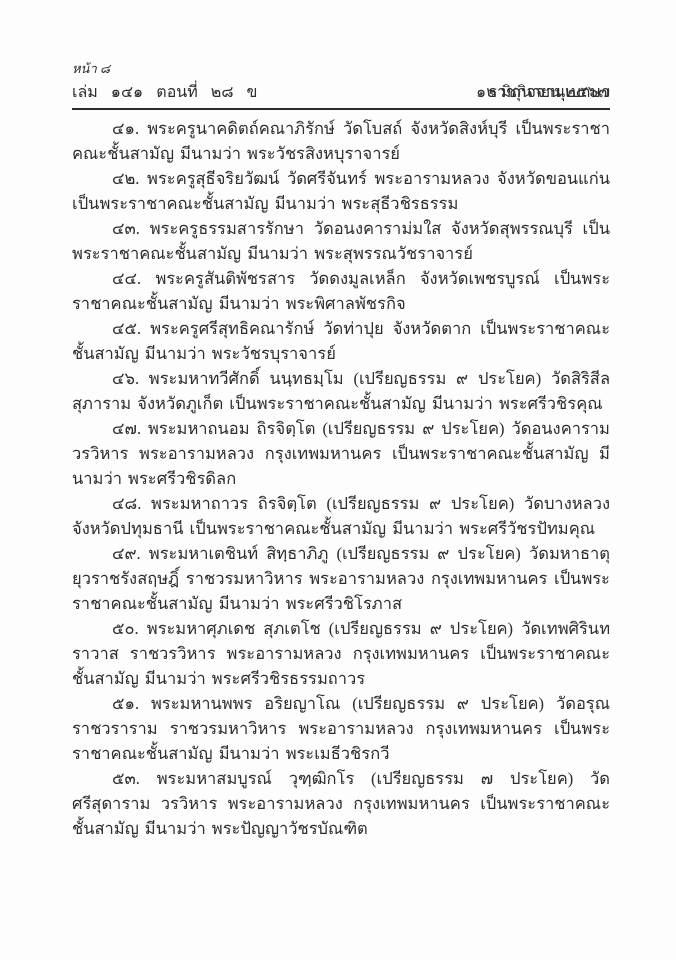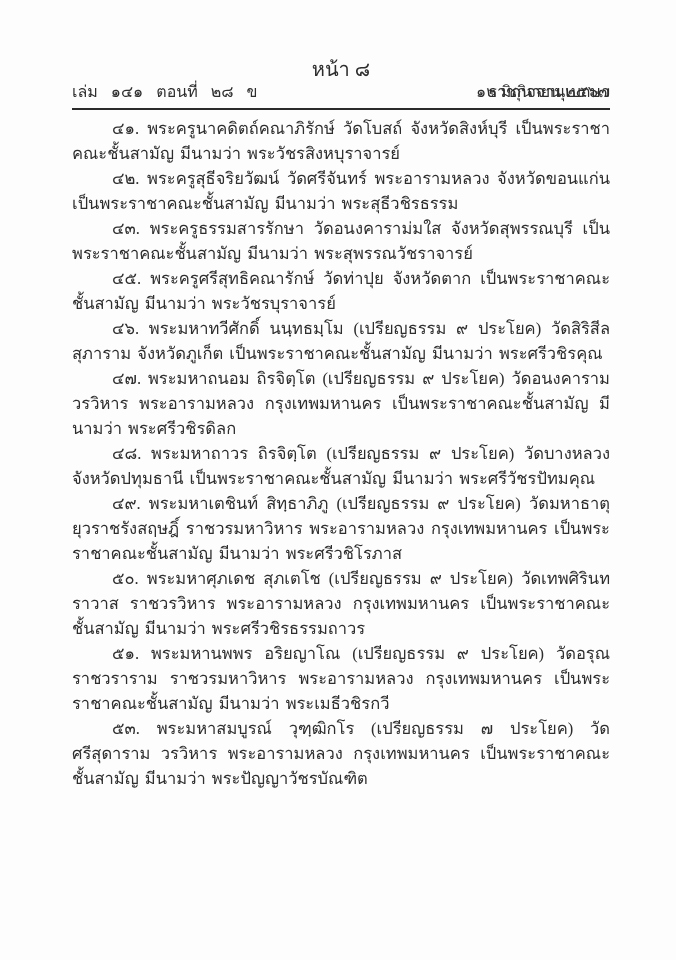--- a/index.html
+++ b/index.html
@@ -10,23 +10,24 @@
     color: #2e2e2e;
     overflow: hidden;
     position: relative;
   }
   .page {
     position: absolute;
     left: 72px; top: 58px;
     width: 538px;
   }
   .hdr-page {
-    text-align: center;
-    font-size: 20px;
+    text-align: left;
+    font-size: 13px;
     line-height: 22px;
+    font-style: italic;
   }
   .hdr-meta {
     position: relative;
     font-size: 16px;
     line-height: 24px;
     height: 24px;
     border-bottom: 2px solid #2b2b2b;
     padding-bottom: 4px;
     margin-bottom: 6px;
   }
@@ -62,20 +63,21 @@
   <div class="hdr-meta">
     <span class="vol">เล่ม ๑๔๑ ตอนที่ ๒๘ ข</span>
     <span class="pub">ราชกิจจานุเบกษา</span>
     <span class="date">๑๒ มิถุนายน ๒๕๖๗</span>
   </div>
 
   <div class="content">
     <p class="entry"><span>๔๑.</span> <span>พระครูนาคดิตถ์คณาภิรักษ์ วัดโบสถ์ จังหวัดสิงห์บุรี เป็นพระราชาคณะชั้นสามัญ มีนามว่า พระวัชรสิงหบุราจารย์</span></p>
     <p class="entry"><span>๔๒.</span> <span>พระครูสุธีจริยวัฒน์ วัดศรีจันทร์ พระอารามหลวง จังหวัดขอนแก่น เป็นพระราชาคณะชั้นสามัญ มีนามว่า พระสุธีวชิรธรรม</span></p>
     <p class="entry"><span>๔๓.</span> <span>พระครูธรรมสารรักษา วัดอนงคาราม่มใส จังหวัดสุพรรณบุรี เป็นพระราชาคณะชั้นสามัญ มีนามว่า พระสุพรรณวัชราจารย์</span></p>
+    <p class="entry"><span>๔๔.</span> <span>พระครูสันติพัชรสาร วัดดงมูลเหล็ก จังหวัดเพชรบูรณ์ เป็นพระราชาคณะชั้นสามัญ มีนามว่า พระพิศาลพัชรกิจ</span></p>
     <p class="entry"><span>๔๕.</span> <span>พระครูศรีสุทธิคณารักษ์ วัดท่าปุย จังหวัดตาก เป็นพระราชาคณะชั้นสามัญ มีนามว่า พระวัชรบุราจารย์</span></p>
     <p class="entry"><span>๔๖.</span> <span>พระมหาทวีศักดิ์ นนฺทธมฺโม (เปรียญธรรม ๙ ประโยค) วัดสิริสีลสุภาราม จังหวัดภูเก็ต เป็นพระราชาคณะชั้นสามัญ มีนามว่า พระศรีวชิรคุณ</span></p>
     <p class="entry"><span>๔๗.</span> <span>พระมหาถนอม ถิรจิตฺโต (เปรียญธรรม ๙ ประโยค) วัดอนงคาราม วรวิหาร พระอารามหลวง กรุงเทพมหานคร เป็นพระราชาคณะชั้นสามัญ มีนามว่า พระศรีวชิรดิลก</span></p>
     <p class="entry"><span>๔๘.</span> <span>พระมหาถาวร ถิรจิตฺโต (เปรียญธรรม ๙ ประโยค) วัดบางหลวง จังหวัดปทุมธานี เป็นพระราชาคณะชั้นสามัญ มีนามว่า พระศรีวัชรปัทมคุณ</span></p>
     <p class="entry"><span>๔๙.</span> <span>พระมหาเตชินท์ สิทฺธาภิภู (เปรียญธรรม ๙ ประโยค) วัดมหาธาตุยุวราชรังสฤษฎิ์ ราชวรมหาวิหาร พระอารามหลวง กรุงเทพมหานคร เป็นพระราชาคณะชั้นสามัญ มีนามว่า พระศรีวชิโรภาส</span></p>
     <p class="entry"><span>๕๐.</span> <span>พระมหาศุภเดช สุภเตโช (เปรียญธรรม ๙ ประโยค) วัดเทพศิรินทราวาส ราชวรวิหาร พระอารามหลวง กรุงเทพมหานคร เป็นพระราชาคณะชั้นสามัญ มีนามว่า พระศรีวชิรธรรมถาวร</span></p>
     <p class="entry"><span>๕๑.</span> <span>พระมหานพพร อริยญาโณ (เปรียญธรรม ๙ ประโยค) วัดอรุณราชวราราม ราชวรมหาวิหาร พระอารามหลวง กรุงเทพมหานคร เป็นพระราชาคณะชั้นสามัญ มีนามว่า พระเมธีวชิรกวี</span></p>
     <p class="entry"><span>๕๓.</span> <span>พระมหาสมบูรณ์ วุฑฺฒิกโร (เปรียญธรรม ๗ ประโยค) วัดศรีสุดาราม วรวิหาร พระอารามหลวง กรุงเทพมหานคร เป็นพระราชาคณะชั้นสามัญ มีนามว่า พระปัญญาวัชรบัณฑิต</span></p>
   </div>
 

